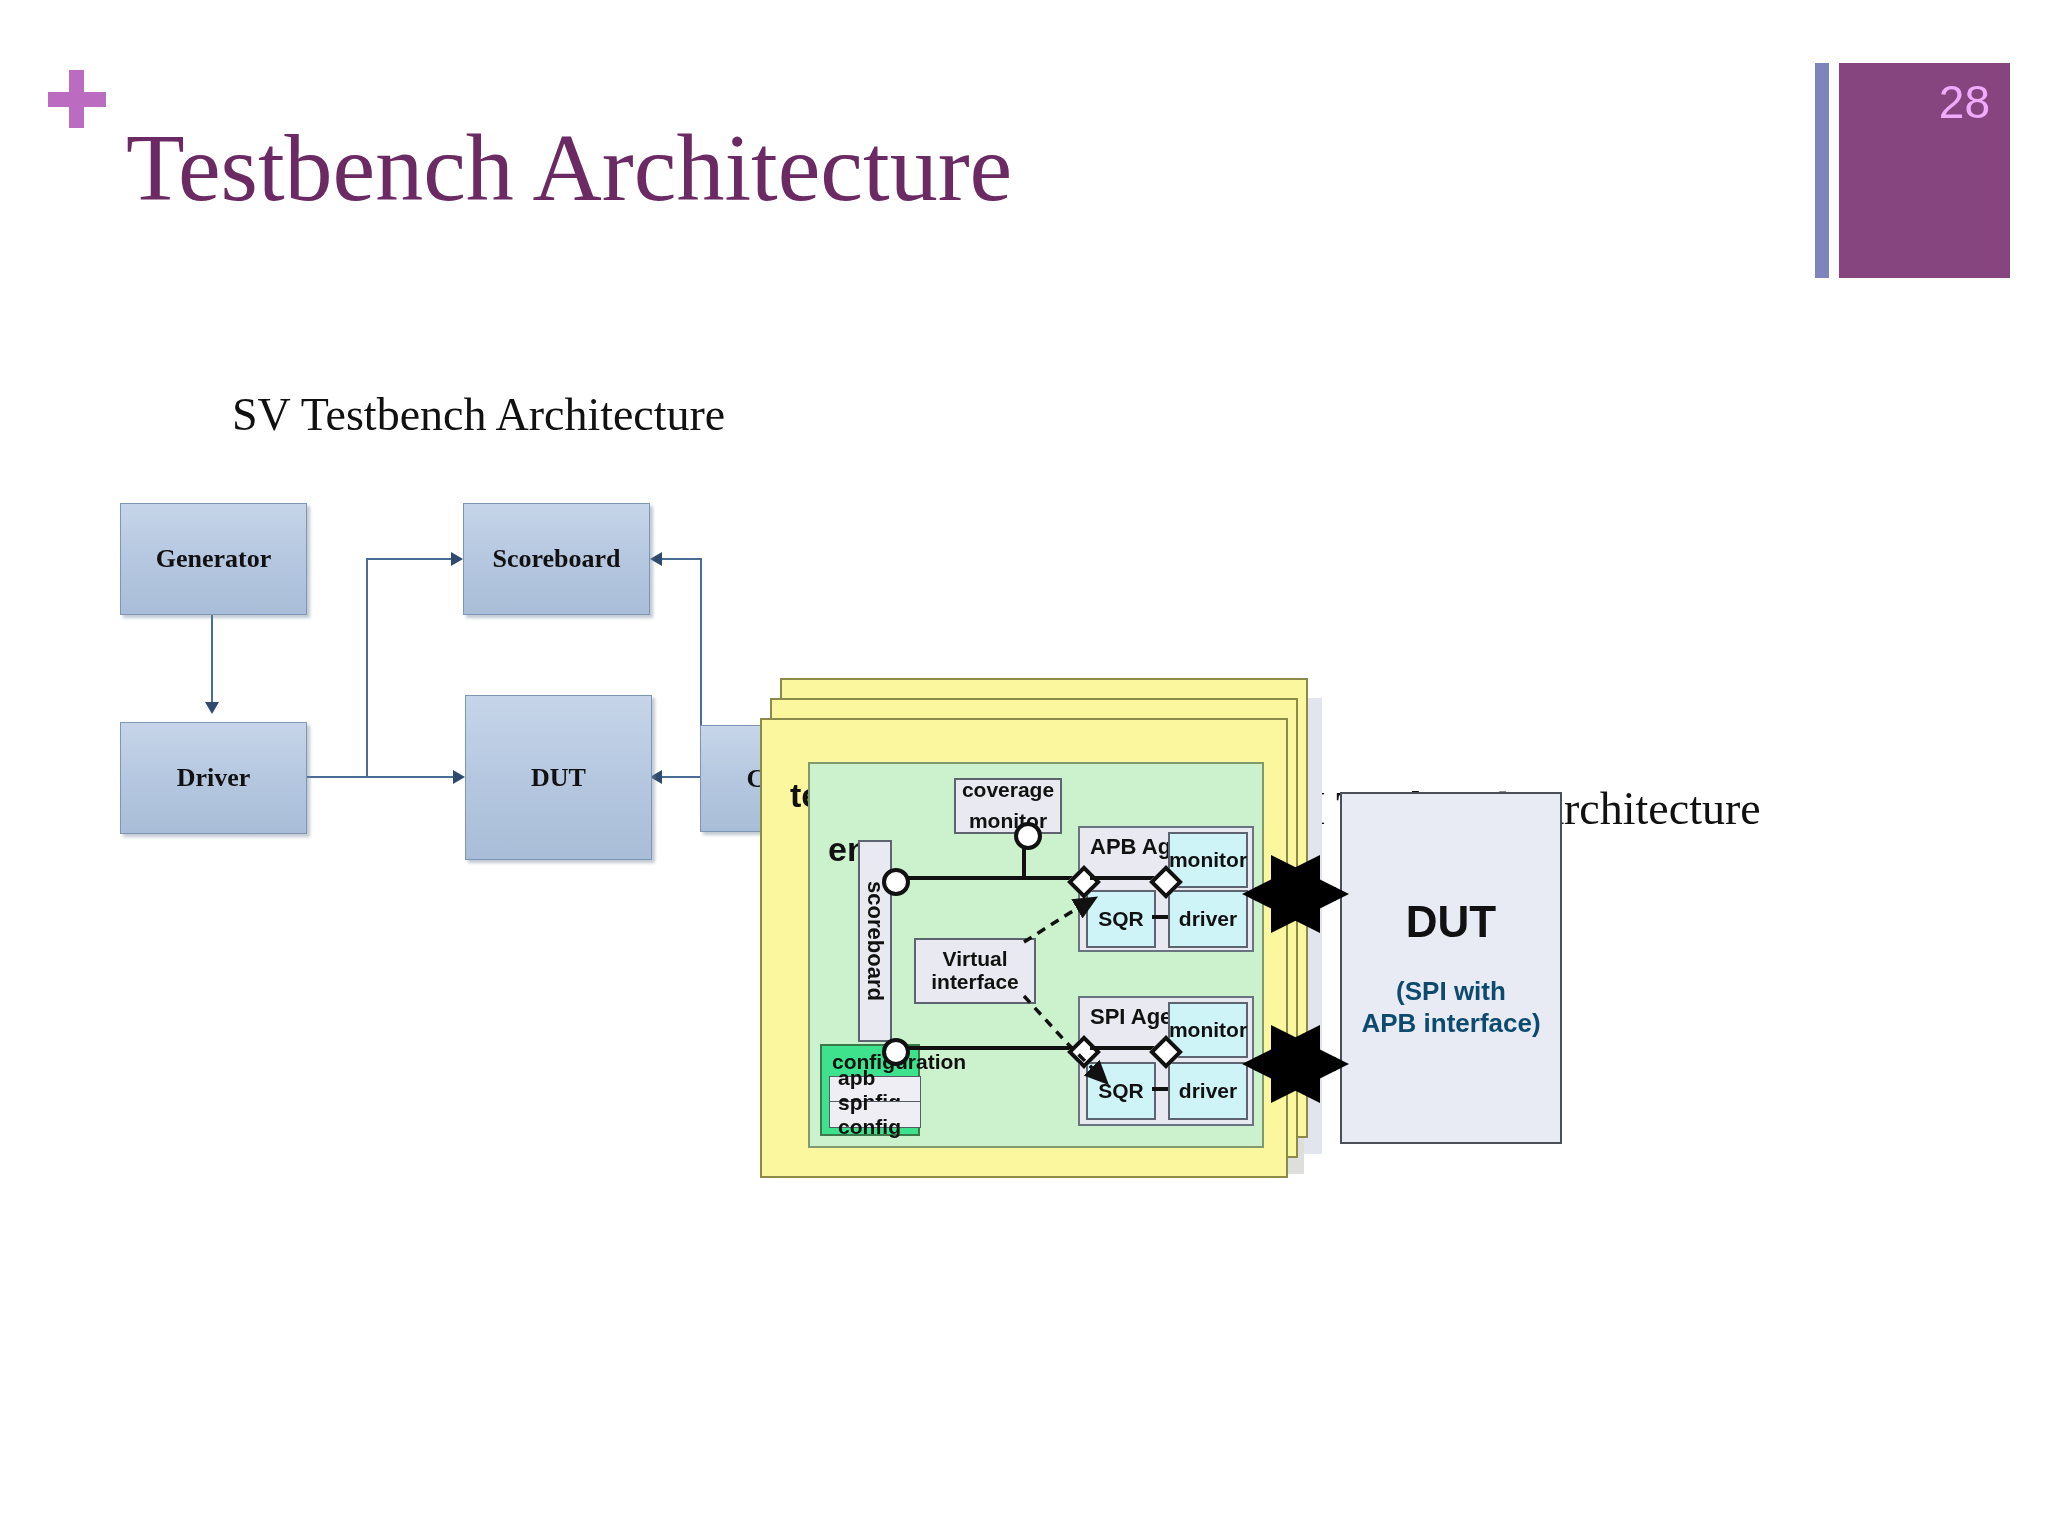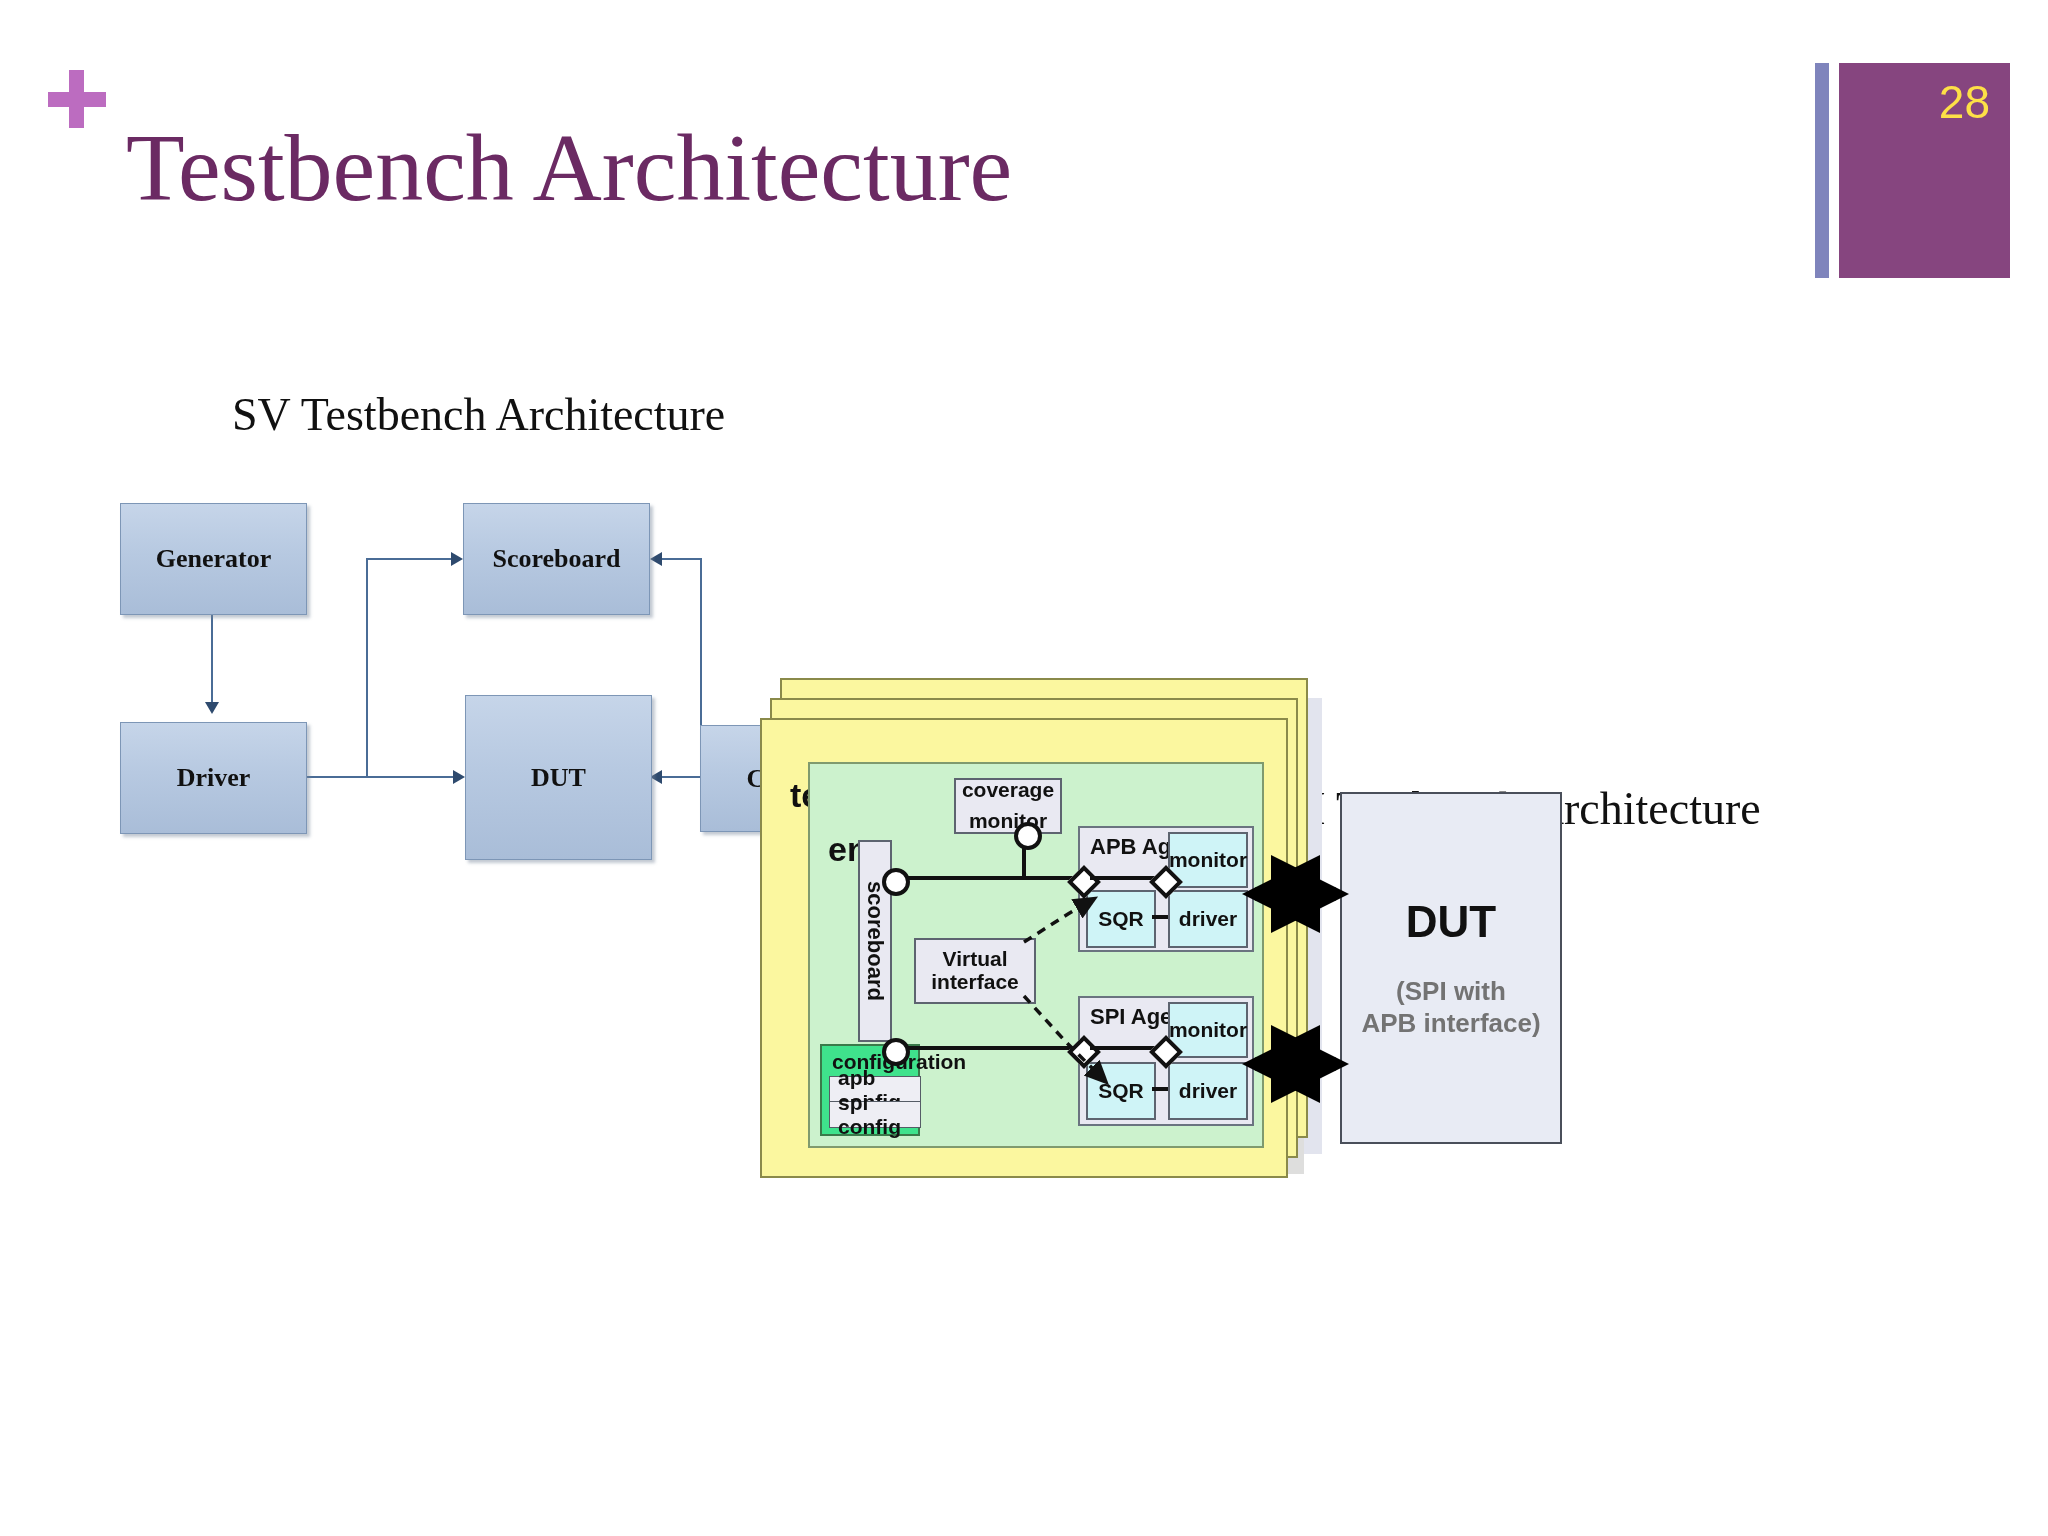--- a/index.html
+++ b/index.html
@@ -28,21 +28,21 @@
   #pagenum-bar{
     position:absolute;left:1815px;top:63px;width:14px;height:215px;
     background:#7f84bc;
   }
   #pagenum-box{
     position:absolute;left:1839px;top:63px;width:171px;height:215px;
     background:#86457f;
   }
   #pagenum-text{
     position:absolute;right:20px;top:12px;
-    color:#fde047;font-size:46px;font-family:"Liberation Sans",sans-serif;
+    color:#f0abfc;font-size:46px;font-family:"Liberation Sans",sans-serif;
   }
 
   
   .section-heading{
     position:absolute;
     font-family:"Liberation Serif",serif;
     font-size:46px;color:#111111;white-space:nowrap;
   }
   #sv-heading{left:232px;top:388px;}
   #uvm-heading{left:1218px;top:782px;}
@@ -128,21 +128,21 @@
     position:absolute;background:#eeeef4;border:1px solid #555c66;
     display:flex;align-items:center;
     padding-left:8px;font-size:21px;font-weight:bold;color:#111;
   }
   #dut-box{
     position:absolute;background:#e8ebf4;border:2px solid #4a4f5a;
     display:flex;flex-direction:column;align-items:center;justify-content:center;
     text-align:center;
   }
   #dut-title{font-size:44px;font-weight:bold;color:#111;margin-bottom:28px;}
-  #dut-sub{font-size:26px;font-weight:bold;color:#737373;line-height:1.25;}
+  #dut-sub{font-size:26px;font-weight:bold;color:#0c4a6e;line-height:1.25;}
 
   .tlm-line{position:absolute;background:#111;height:4px;}
   .tlm-vline{position:absolute;background:#111;width:4px;}
   .tlm-circle{
     position:absolute;width:20px;height:20px;border-radius:50%;
     background:#fff;border:4px solid #111;
   }
   .tlm-diamond{
     position:absolute;width:16px;height:16px;background:#fff;border:4px solid #111;
     transform:rotate(45deg);

